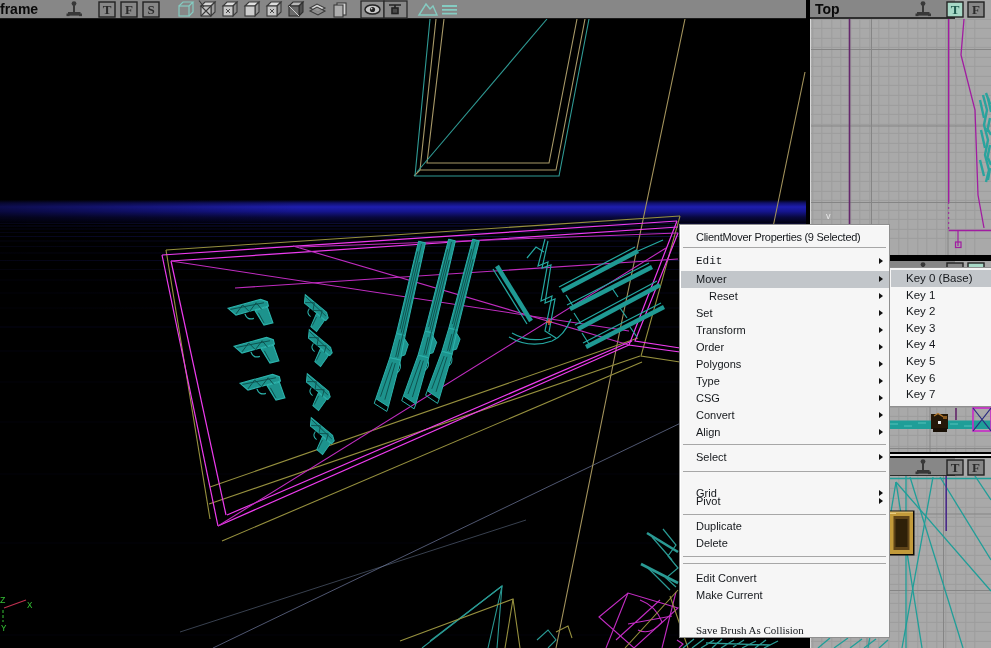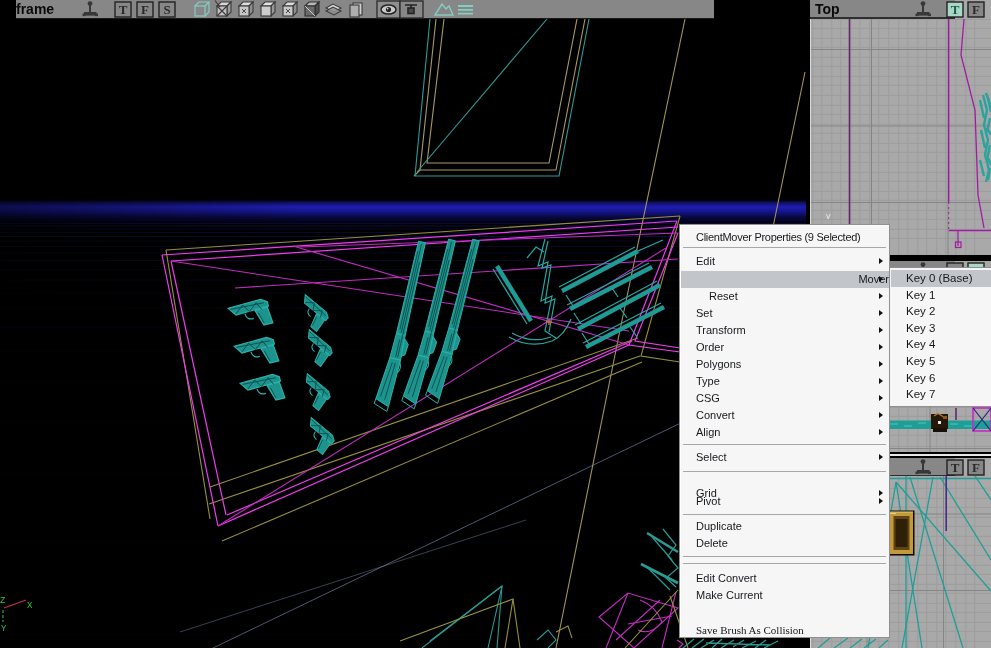--- a/index.html
+++ b/index.html
@@ -1,37 +1,37 @@
 <!DOCTYPE html>
 <html><head>
 <meta charset="utf-8">
 <style>
   html,body{margin:0;padding:0;}
   body{width:991px;height:648px;position:relative;overflow:hidden;background:#000;
        font-family:"Liberation Sans",sans-serif;}
   .abs{position:absolute;}
   
-  #tbL{left:16px;top:0;width:698px;height:19px;background:#878787;border-bottom:1px solid #1a1a1a;box-sizing:border-box;}
+  #tbL{left:0;top:0;width:806px;height:19px;background:#878787;border-bottom:1px solid #1a1a1a;box-sizing:border-box;}
   #vsep{left:806px;top:0;width:4px;height:648px;background:#000;z-index:2;}
   #rcol{left:810px;top:0;width:181px;height:648px;background:#a8a8a8;}
   .tbar{left:0;width:145px;height:19px;background:#878787;border-bottom:2px solid #2e2e2e;box-sizing:border-box;}
   .grid{left:0;width:181px;background-color:#a9a9a9;
     background-position:0 -7.2px,-6.7px 0;
     background-image:
       repeating-linear-gradient(0deg,#9c9c9c00 0px,#9c9c9c00 8.56px,#9c9c9c 8.56px,#9c9c9c 9.56px),
       repeating-linear-gradient(90deg,#9c9c9c00 0px,#9c9c9c00 8.56px,#9c9c9c 8.56px,#9c9c9c 9.56px);}
   #sep1{left:810px;top:255px;width:181px;height:6px;background:#000;z-index:2;}
   #sep2{left:810px;top:452px;width:181px;height:6px;background:#000;z-index:2;border-top:0;}
   #sep2 .wl{position:absolute;left:0;top:2px;width:181px;height:2px;background:#e8e8e8;}
   
   #menu{left:679px;top:224px;width:211px;height:414px;background:#f6f6f6;z-index:5;
         border:1px solid #8f8f8f;box-sizing:border-box;box-shadow:inset 1px 1px 0 #ffffff;
         font-size:11px;color:#15181c;}
   #menu .mi{position:absolute;left:1px;width:208px;height:17px;line-height:17px;padding-left:15px;box-sizing:border-box;}
-  #menu .hl{background:#c2c6ca;text-align:right;}
+  #menu .hl{background:#c2c6ca;}
   #menu .sep{position:absolute;left:3px;width:203px;height:1px;background:#a7a7a7;}
   #menu .arr{position:absolute;right:6px;top:5px;width:0;height:0;
         border-left:4px solid #111;border-top:3.5px solid transparent;border-bottom:3.5px solid transparent;}
   #smenu{left:889px;top:267px;width:102px;height:140px;background:#f6f6f6;z-index:6;
         border:1px solid #8f8f8f;border-right:0;box-sizing:border-box;
         font-size:11.5px;color:#15181c;}
   #smenu .mi{position:absolute;left:1px;width:100px;height:16.6px;line-height:16.6px;padding-left:15px;}
   #smenu .hl{background:#c2c6ca;}
 </style>
 </head>
@@ -399,21 +399,21 @@
   </div>
 </div>
 <div class="abs" id="sep1"></div>
 <div class="abs" id="sep2">
     <div class="wl"></div>
   </div>
 
 <div class="abs" id="menu">
   <div class="mi" style="top:2px;height:20px;line-height:20px;letter-spacing:-0.28px;">ClientMover Properties (9 Selected)</div>
   <div class="sep" style="top:22px;"></div>
-  <div class="mi" style="top:28px;">Edit<span class="arr"></span></div>
+  <div class="mi" style="top:28px;font-family:Liberation Mono, monospace;">Edit<span class="arr"></span></div>
   <div class="mi hl" style="top:45.5px;">Mover<span class="arr"></span></div>
   <div class="mi" style="top:62.5px;padding-left:28px;">Reset<span class="arr"></span></div>
   <div class="mi" style="top:79.5px;">Set<span class="arr"></span></div>
   <div class="mi" style="top:96.5px;">Transform<span class="arr"></span></div>
   <div class="mi" style="top:113.5px;">Order<span class="arr"></span></div>
   <div class="mi" style="top:130.5px;">Polygons<span class="arr"></span></div>
   <div class="mi" style="top:147.5px;">Type<span class="arr"></span></div>
   <div class="mi" style="top:164.5px;">CSG<span class="arr"></span></div>
   <div class="mi" style="top:181.5px;">Convert<span class="arr"></span></div>
   <div class="mi" style="top:198.5px;">Align<span class="arr"></span></div>

